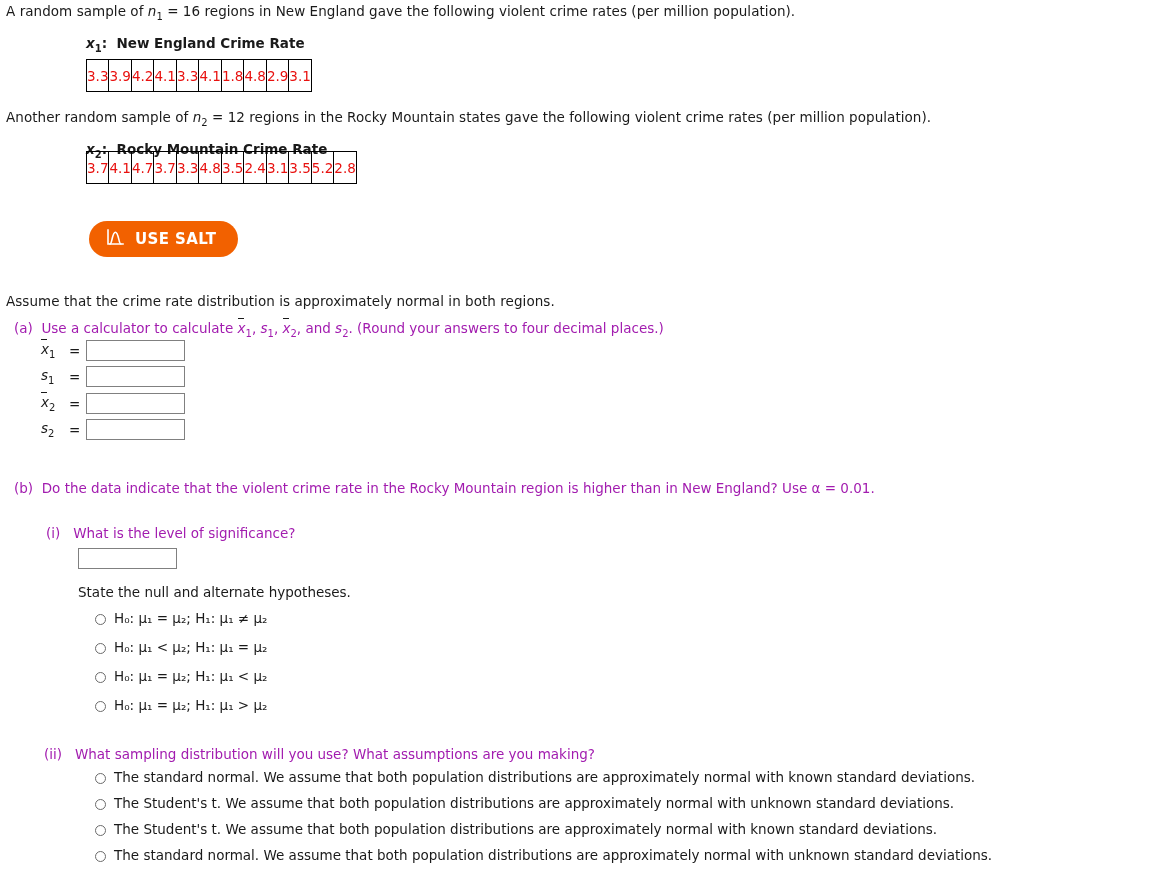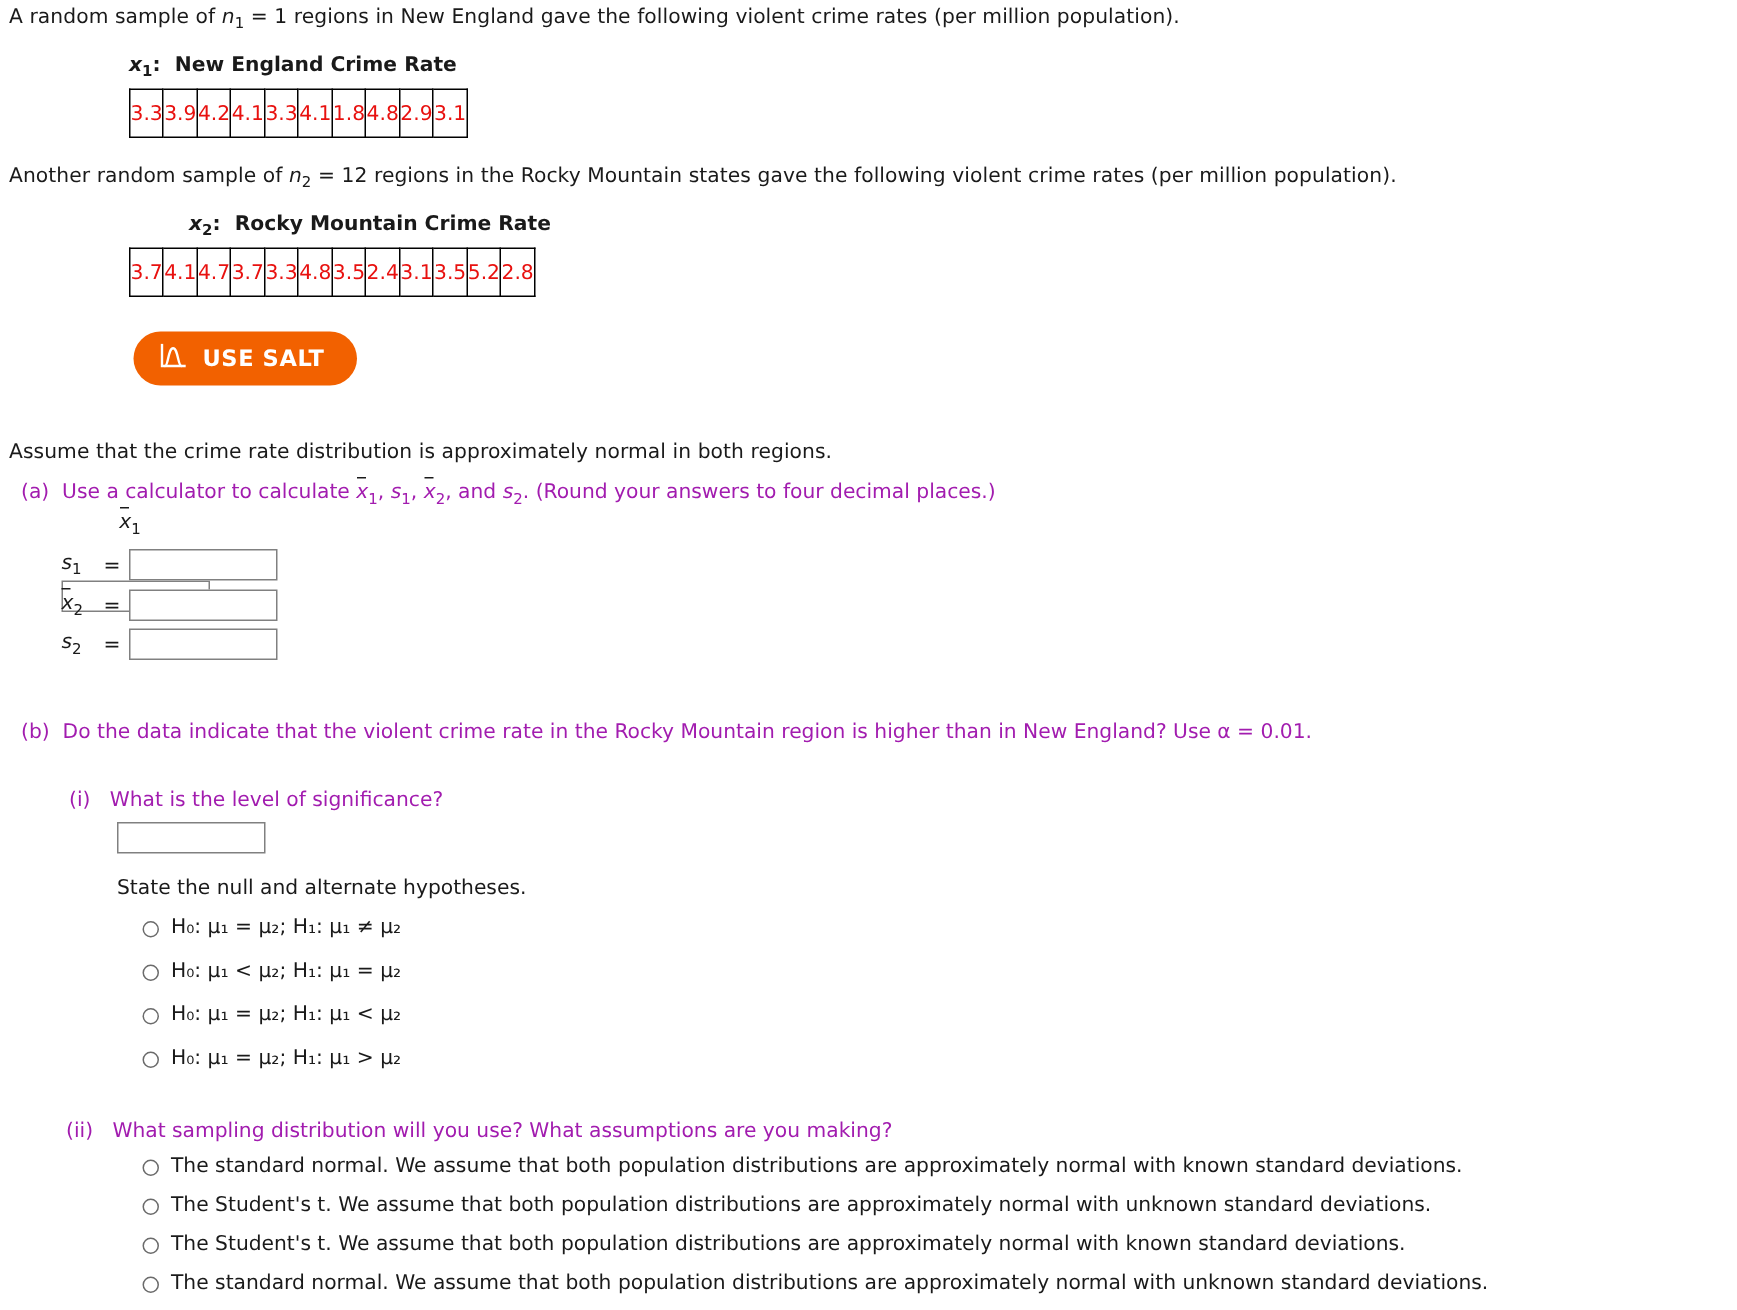--- a/index.html
+++ b/index.html
@@ -30,30 +30,30 @@
   #assume-line { left: 6px; top: 293px; font-size: 13.5px; }
 
   .var-label {
     position: absolute;
     font-weight: bold;
     font-size: 13.5px;
     color: #1a1a1a;
     white-space: nowrap;
   }
   #label-1 { left: 86px; top: 35px; }
-  #label-2 { left: 86px; top: 141px; margin-left: 40px; }
+  #label-2 { left: 86px; top: 141px; }
   .var-label .vsym { font-style: italic; }
 
   .data-table {
     position: absolute;
     border-collapse: collapse;
     border: 1px solid #000000;
   }
   #table-1 { left: 86px; top: 59px; }
-  #table-2 { left: 86px; top: 165px; }
+  #table-2 { left: 86px; top: 151px; }
   .data-table td {
     border: 1px solid #000000;
     width: 18px;
     height: 32px;
     text-align: center;
     vertical-align: middle;
     color: #e8110f;
     font-size: 13.5px;
     font-family: "DejaVu Sans", "Liberation Sans", sans-serif;
     padding: 0;
@@ -108,21 +108,21 @@
   .it { font-style: italic; }
   sub { font-size: 0.74em; }
 
   .stat-row {
     position: absolute;
     display: flex;
     align-items: center;
     gap: 6px;
     font-size: 13.5px;
   }
-  #row-x1 { left: 41px; top: 340px; flex-direction: column; }
+  #row-x1 { left: 41px; top: 340px; }
   #row-s1 { left: 41px; top: 366px; }
   #row-x2 { left: 41px; top: 393px; }
   #row-s2 { left: 41px; top: 419px; }
   .stat-sym {
     display: inline-block;
     width: 22px;
     text-align: left;
     white-space: nowrap;
   }
   .eq { display: inline-block; }
@@ -180,21 +180,21 @@
   #hyp-3 { left: 95px; top: 698px; }
 
   #samp-0 { left: 95px; top: 770px; }
   #samp-1 { left: 95px; top: 796px; }
   #samp-2 { left: 95px; top: 822px; }
   #samp-3 { left: 95px; top: 848px; }
 </style>
 </head>
 <body>
 
-<div class="intro-line" id="intro-1"><span>A random sample of </span><span class="it">n</span><sub>1</sub><span> = 1 regions in New England gave the following violent crime rates (per million population).</span></div>
+<div class="intro-line" id="intro-1"><span>A random sample of </span><span class="it">n</span><sub>1</sub><span> = 16 regions in New England gave the following violent crime rates (per million population).</span></div>
 
 <div class="var-label" id="label-1"><span class="vsym">x</span><sub>1</sub>:&nbsp;&nbsp;<span>New England Crime Rate</span></div>
 
 <table class="data-table" id="table-1">
   <tbody>
       <tr>
     <td>3.3</td>
     <td>3.9</td>
     <td>4.2</td>
     <td>4.1</td>

